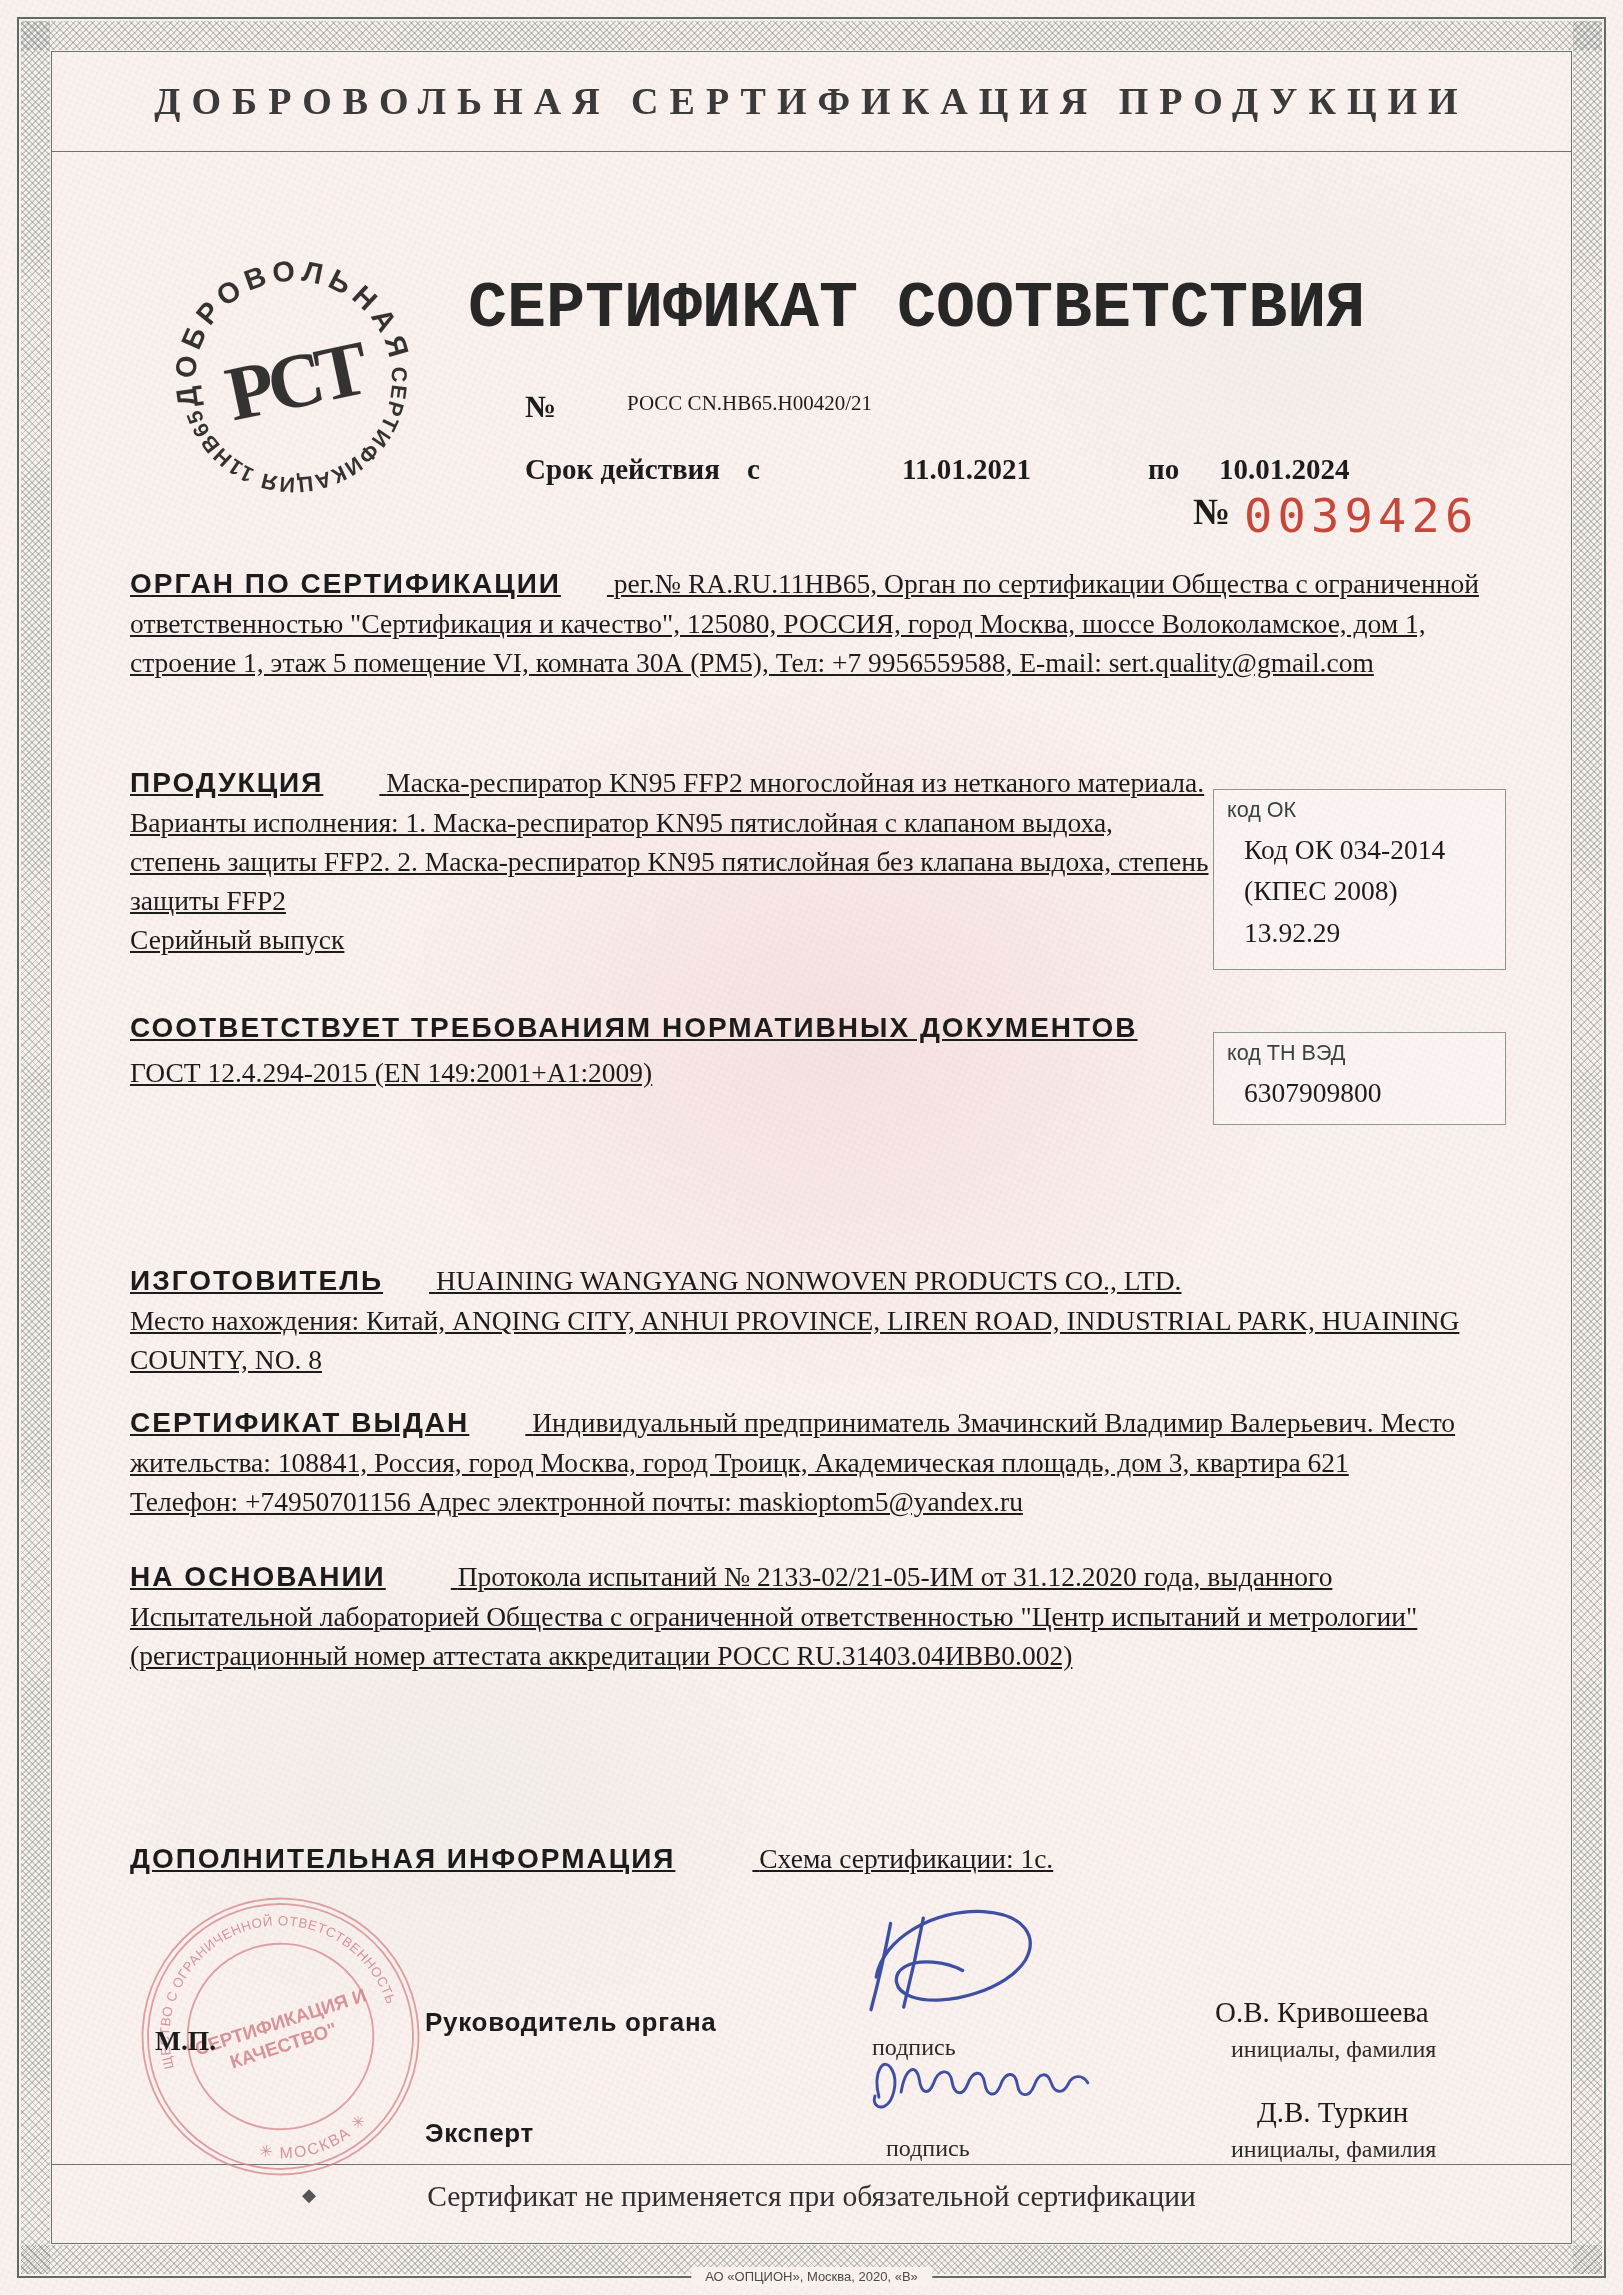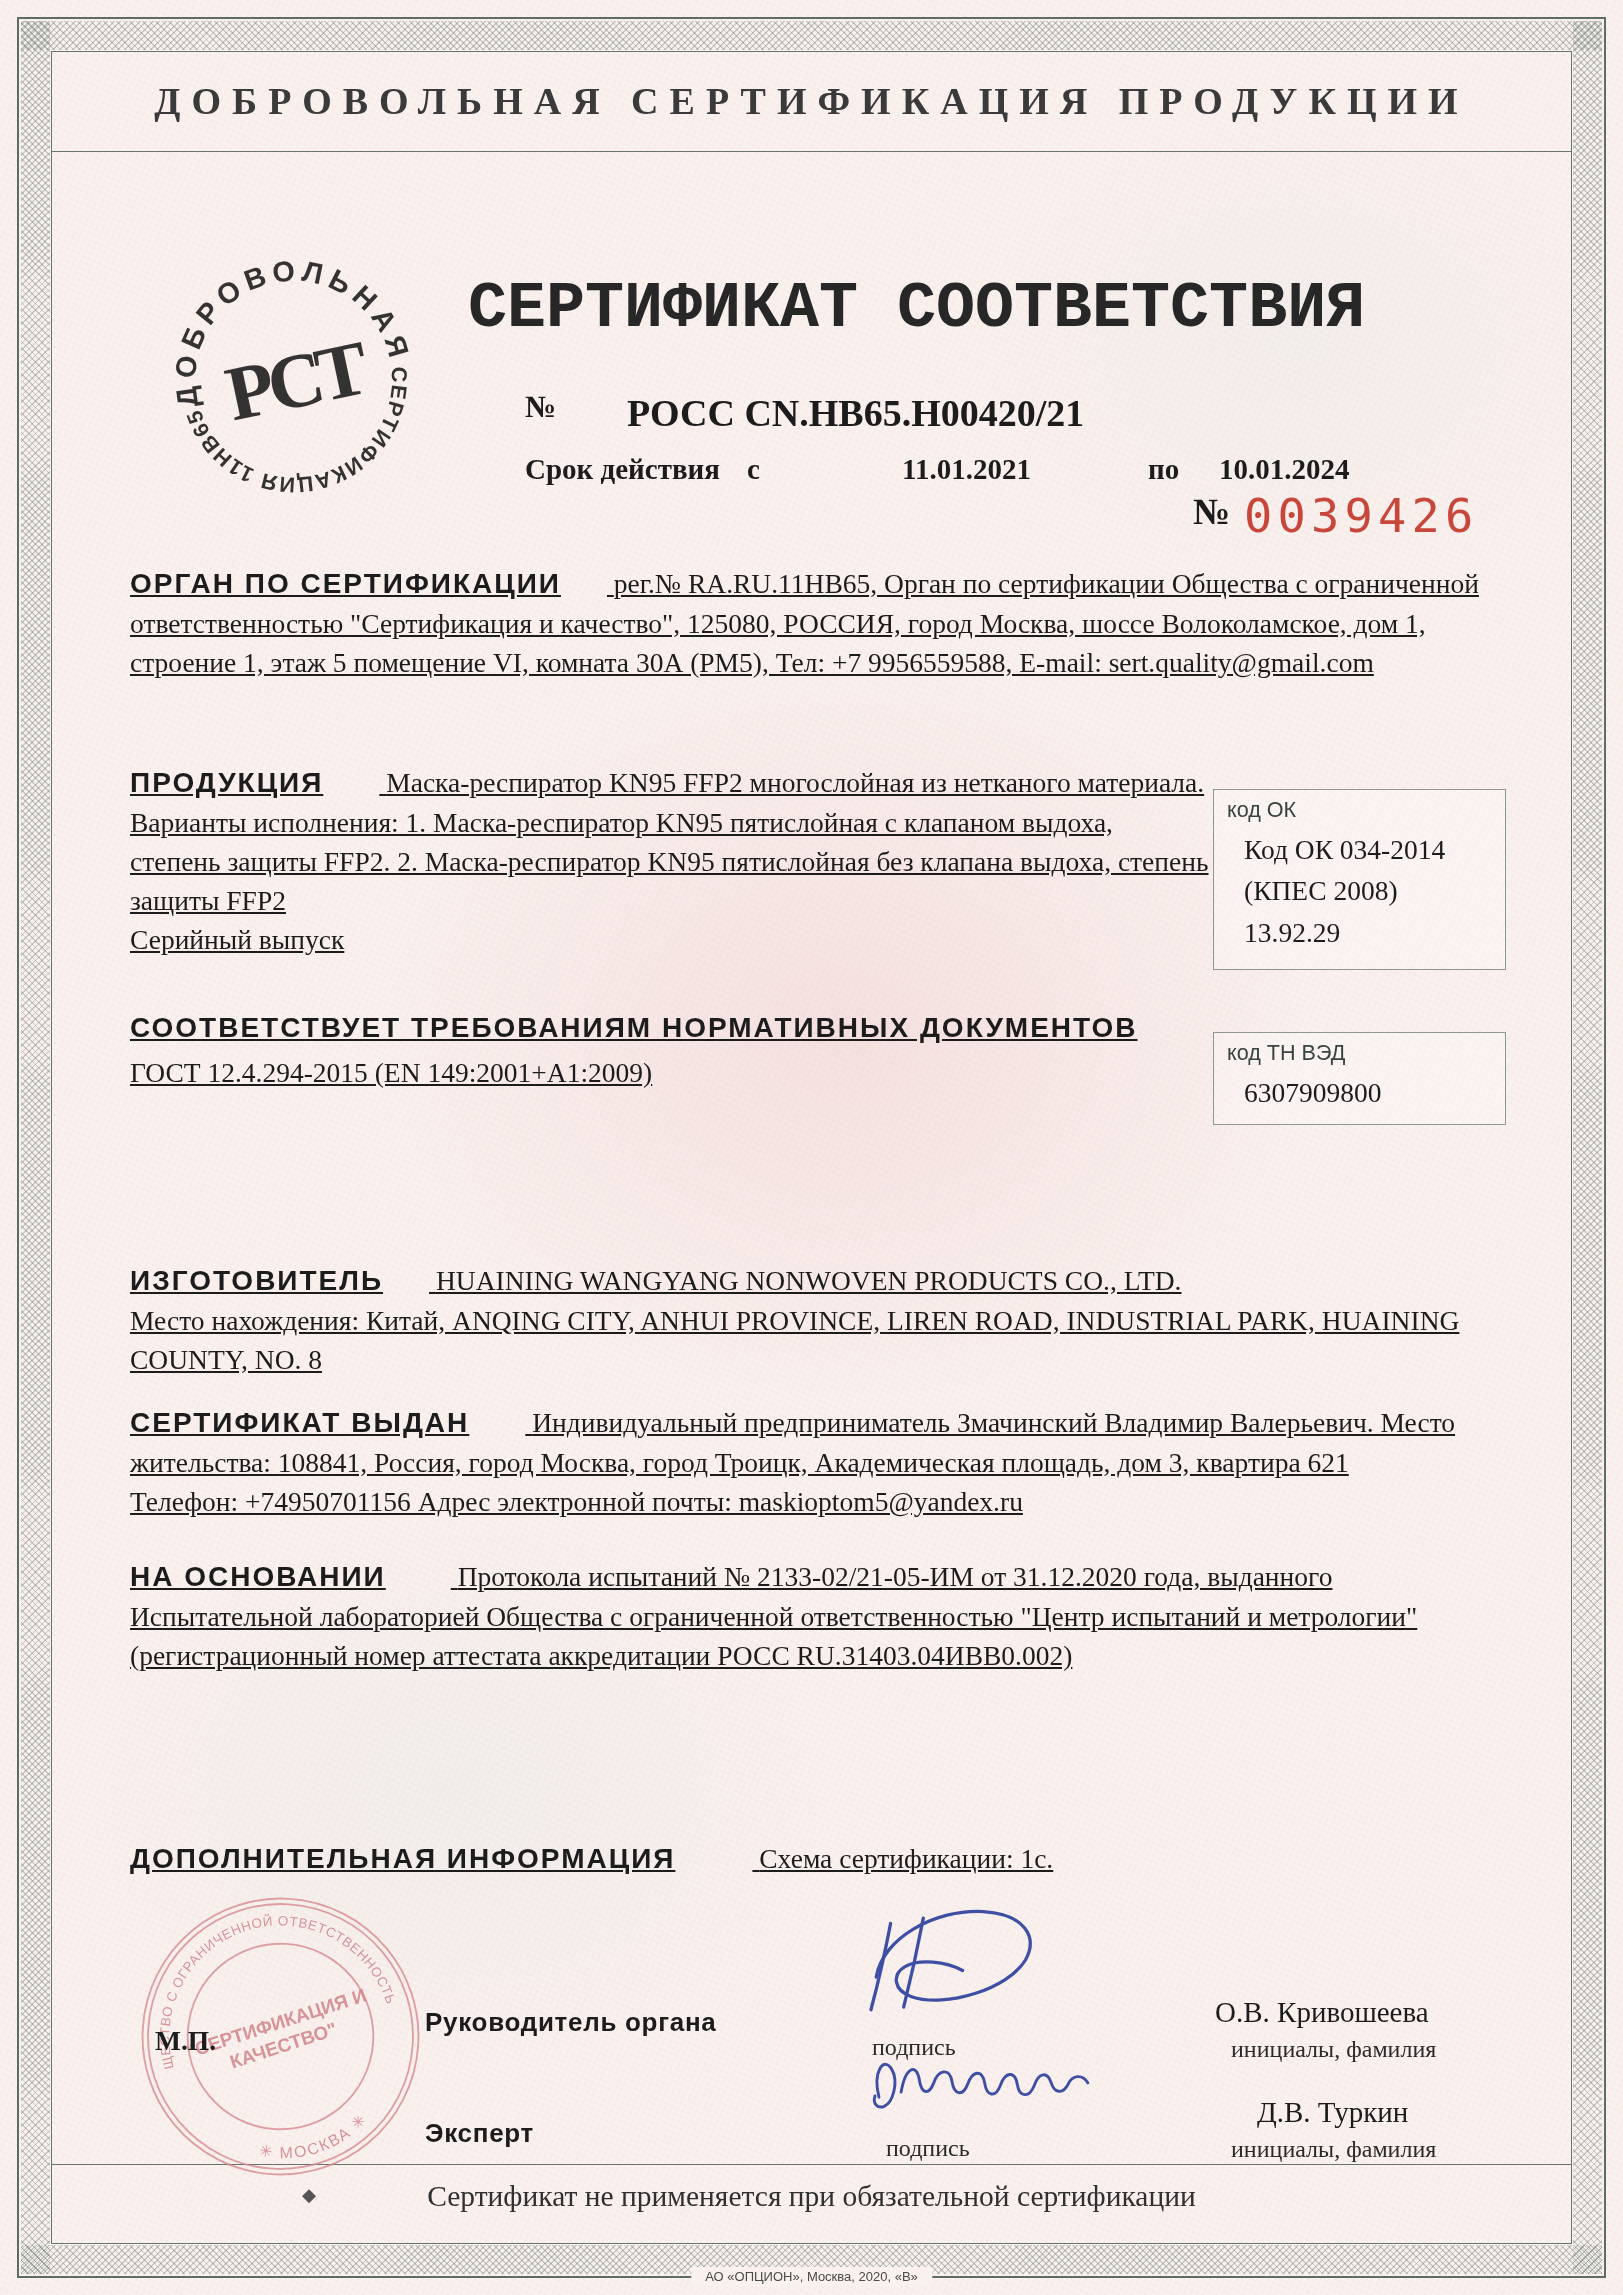--- a/index.html
+++ b/index.html
@@ -30,21 +30,21 @@
   .header-box { position:absolute; left:51px; right:51px; top:51px; height:101px;
     border-bottom:1.3px solid #66756e; display:flex; align-items:center; justify-content:center; }
   .banner-text { font-weight:bold; font-size:38px; letter-spacing:11px; color:#3a3a3a; white-space:nowrap; }
   .inner-bottom-line { position:absolute; left:51px; right:51px; top:2164px; border-top:1.3px solid #66756e; }
 
   
   .rst-logo { position:absolute; left:162px; top:245px; width:262px; height:262px; transform:rotate(-12deg); }
   .title { position:absolute; left:440px; top:272px; font-family:Liberation Mono, monospace;
     font-weight:bold; font-size:65px; color:#272727; white-space:nowrap;margin-left:28px; }
   .certnum-label { position:absolute; left:525px; top:389px; font-size:31px; font-weight:bold; }
-  .certnum-value { position:absolute; left:627px; top:391px; font-size:38px; font-weight:bold; }
+  .certnum-value { position:absolute; left:627px; top:391px; font-size:21px; font-weight:normal; }
   .vspan { position:absolute; top:453px; font-size:29px; font-weight:bold; white-space:nowrap; }
   .v-label { left:525px; } .v-prep { left:747px; } .v-from { left:902px; }
   .v-po { left:1148px; } .v-to { left:1219px; }
   .formnum-label { position:absolute; left:1193px; top:490px; font-size:37px; font-weight:bold; }
   .formnum-value { position:absolute; left:1244px; top:488px; font-family:"DejaVu Sans Mono",monospace;
     font-size:47px; letter-spacing:5.2px; color:#c4392c; opacity:.92; }
 
   
   .sec { position:absolute; left:130px; width:1376px; font-size:27.5px; line-height:1.42; color:#1c1c1c;text-decoration:underline; }
   .hd { font-family:"Liberation Sans",sans-serif; font-weight:bold; font-size:28px; letter-spacing:2px; }

